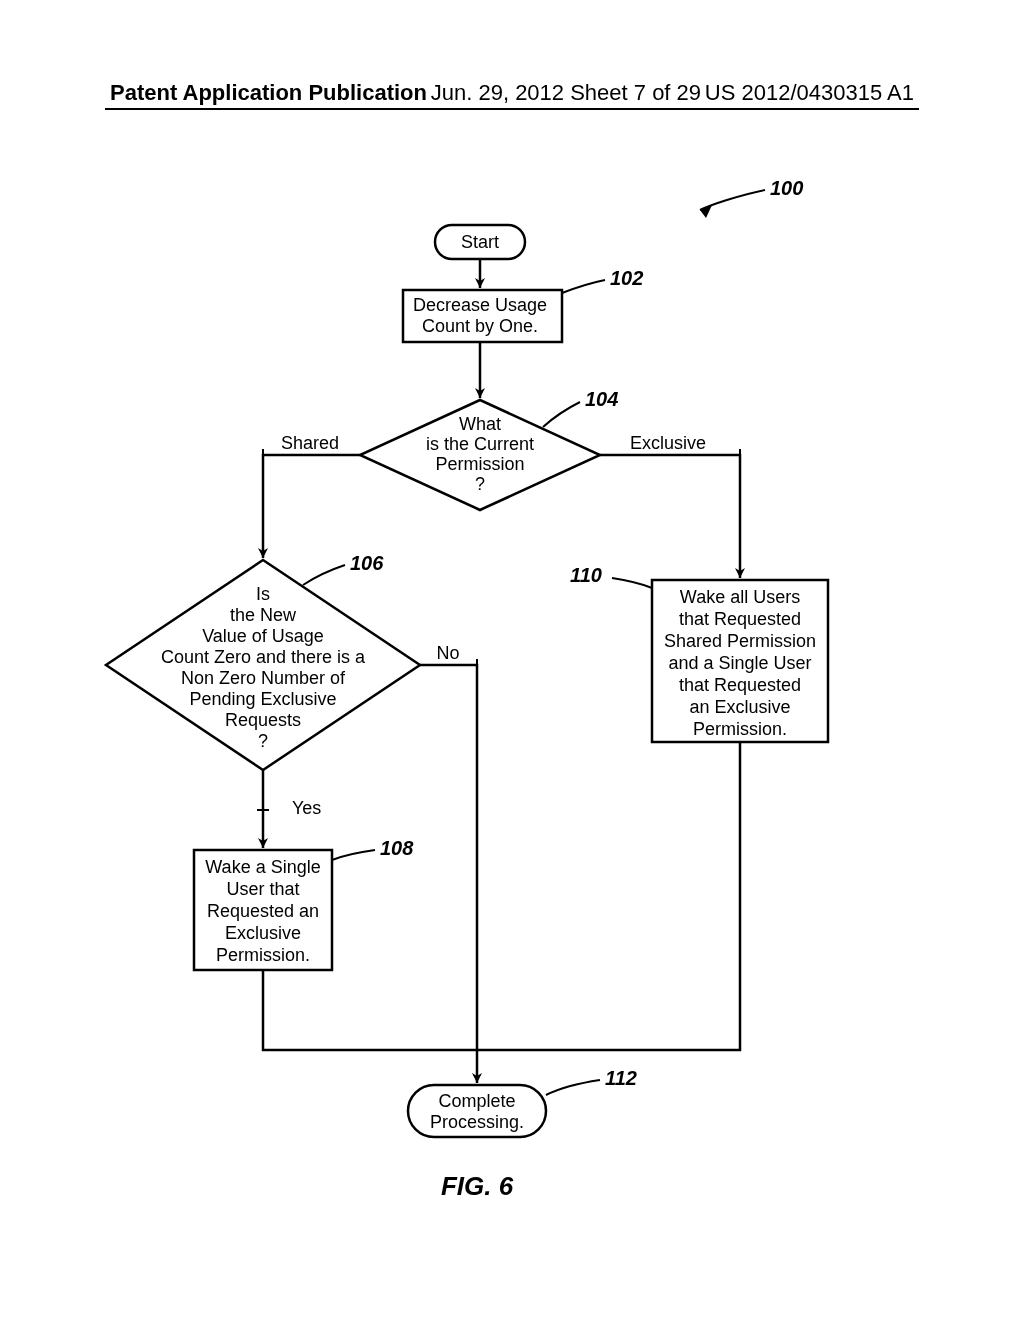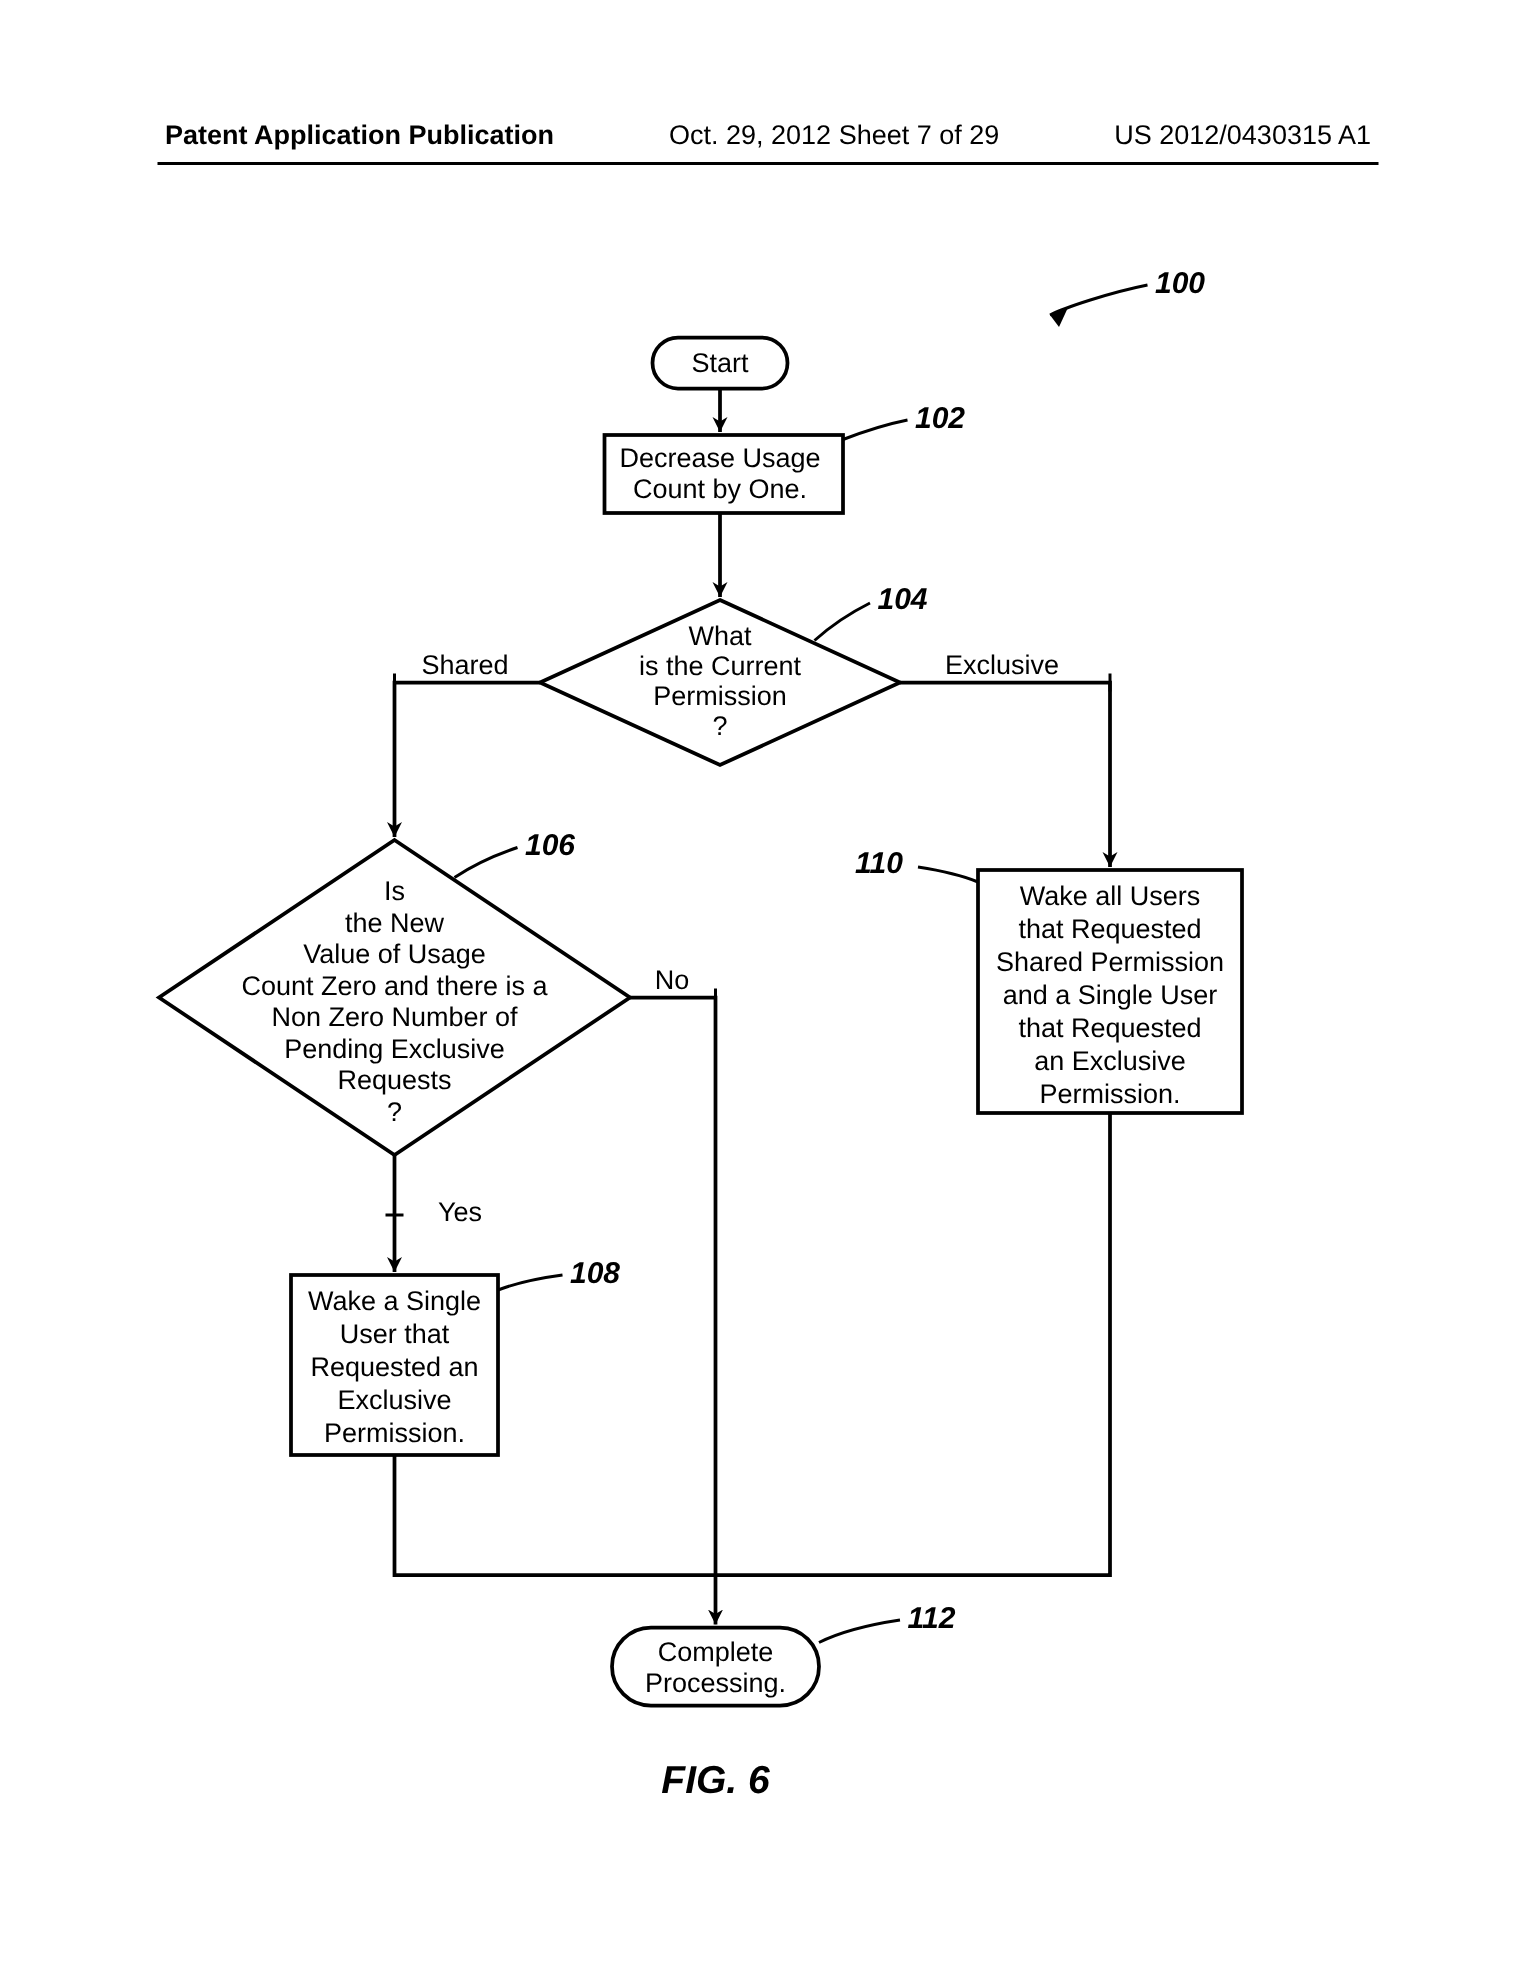--- a/index.html
+++ b/index.html
@@ -1,36 +1,36 @@
 <!DOCTYPE html>
 <html><head>
 <meta charset="utf-8">
 <style>
   * { box-sizing: border-box; margin: 0; padding: 0; }
   body { width: 1024px; height: 1320px; background: #fff; font-family: Arial, Helvetica, sans-serif; position: relative; }
   .page { position: relative; width: 1024px; height: 1320px; }
-  .header { position: absolute; top: 80px; left: 0; right: 0; display: flex; justify-content: space-between; padding: 0 110px; font-size: 18px; }
+  .header { position: absolute; top: 80px; left: 0; right: 0; display: flex; justify-content: space-between; padding: 0 110px; font-size: 22px; }
   .header-left { font-weight: bold; }
   .header-center { }
   .header-right { }
   .rule { position: absolute; top: 108px; left: 105px; right: 105px; height: 2px; background: #000; }
   .canvas { position: absolute; top: 110px; left: 0; width: 856px; height: 1100px; text-decoration: underline; }
   svg { display: block; }
   text { font-family: Arial, Helvetica, sans-serif; }
   .lbl { font-size: 18px; }
   .lbl-it { font-size: 20px; font-style: italic; font-weight: bold; }
   .figlbl { font-size: 26px; font-style: italic; font-weight: bold; }
 </style>
 </head>
 <body>
 
 <div class="page">
   <div class="header">
     <span class="header-left">Patent Application Publication</span>
-    <span class="header-center">Oct. 29, 2012  Sheet 7 of 29</span>
+    <span class="header-center">Jun. 29, 2012  Sheet 7 of 29</span>
     <span class="header-right">US 2012/0430315 A1</span>
   </div>
   <div class="rule"></div>
 
   <div class="canvas">
     <svg width="1024" height="1100" viewBox="0 0 1024 1100">
       <defs>
         <marker id="arrow" markerWidth="12" markerHeight="12" refX="10" refY="5" orient="auto" markerUnits="userSpaceOnUse">
           <path d="M0,0 L10,5 L0,10 L3,5 Z" fill="#000"></path>
         </marker>

